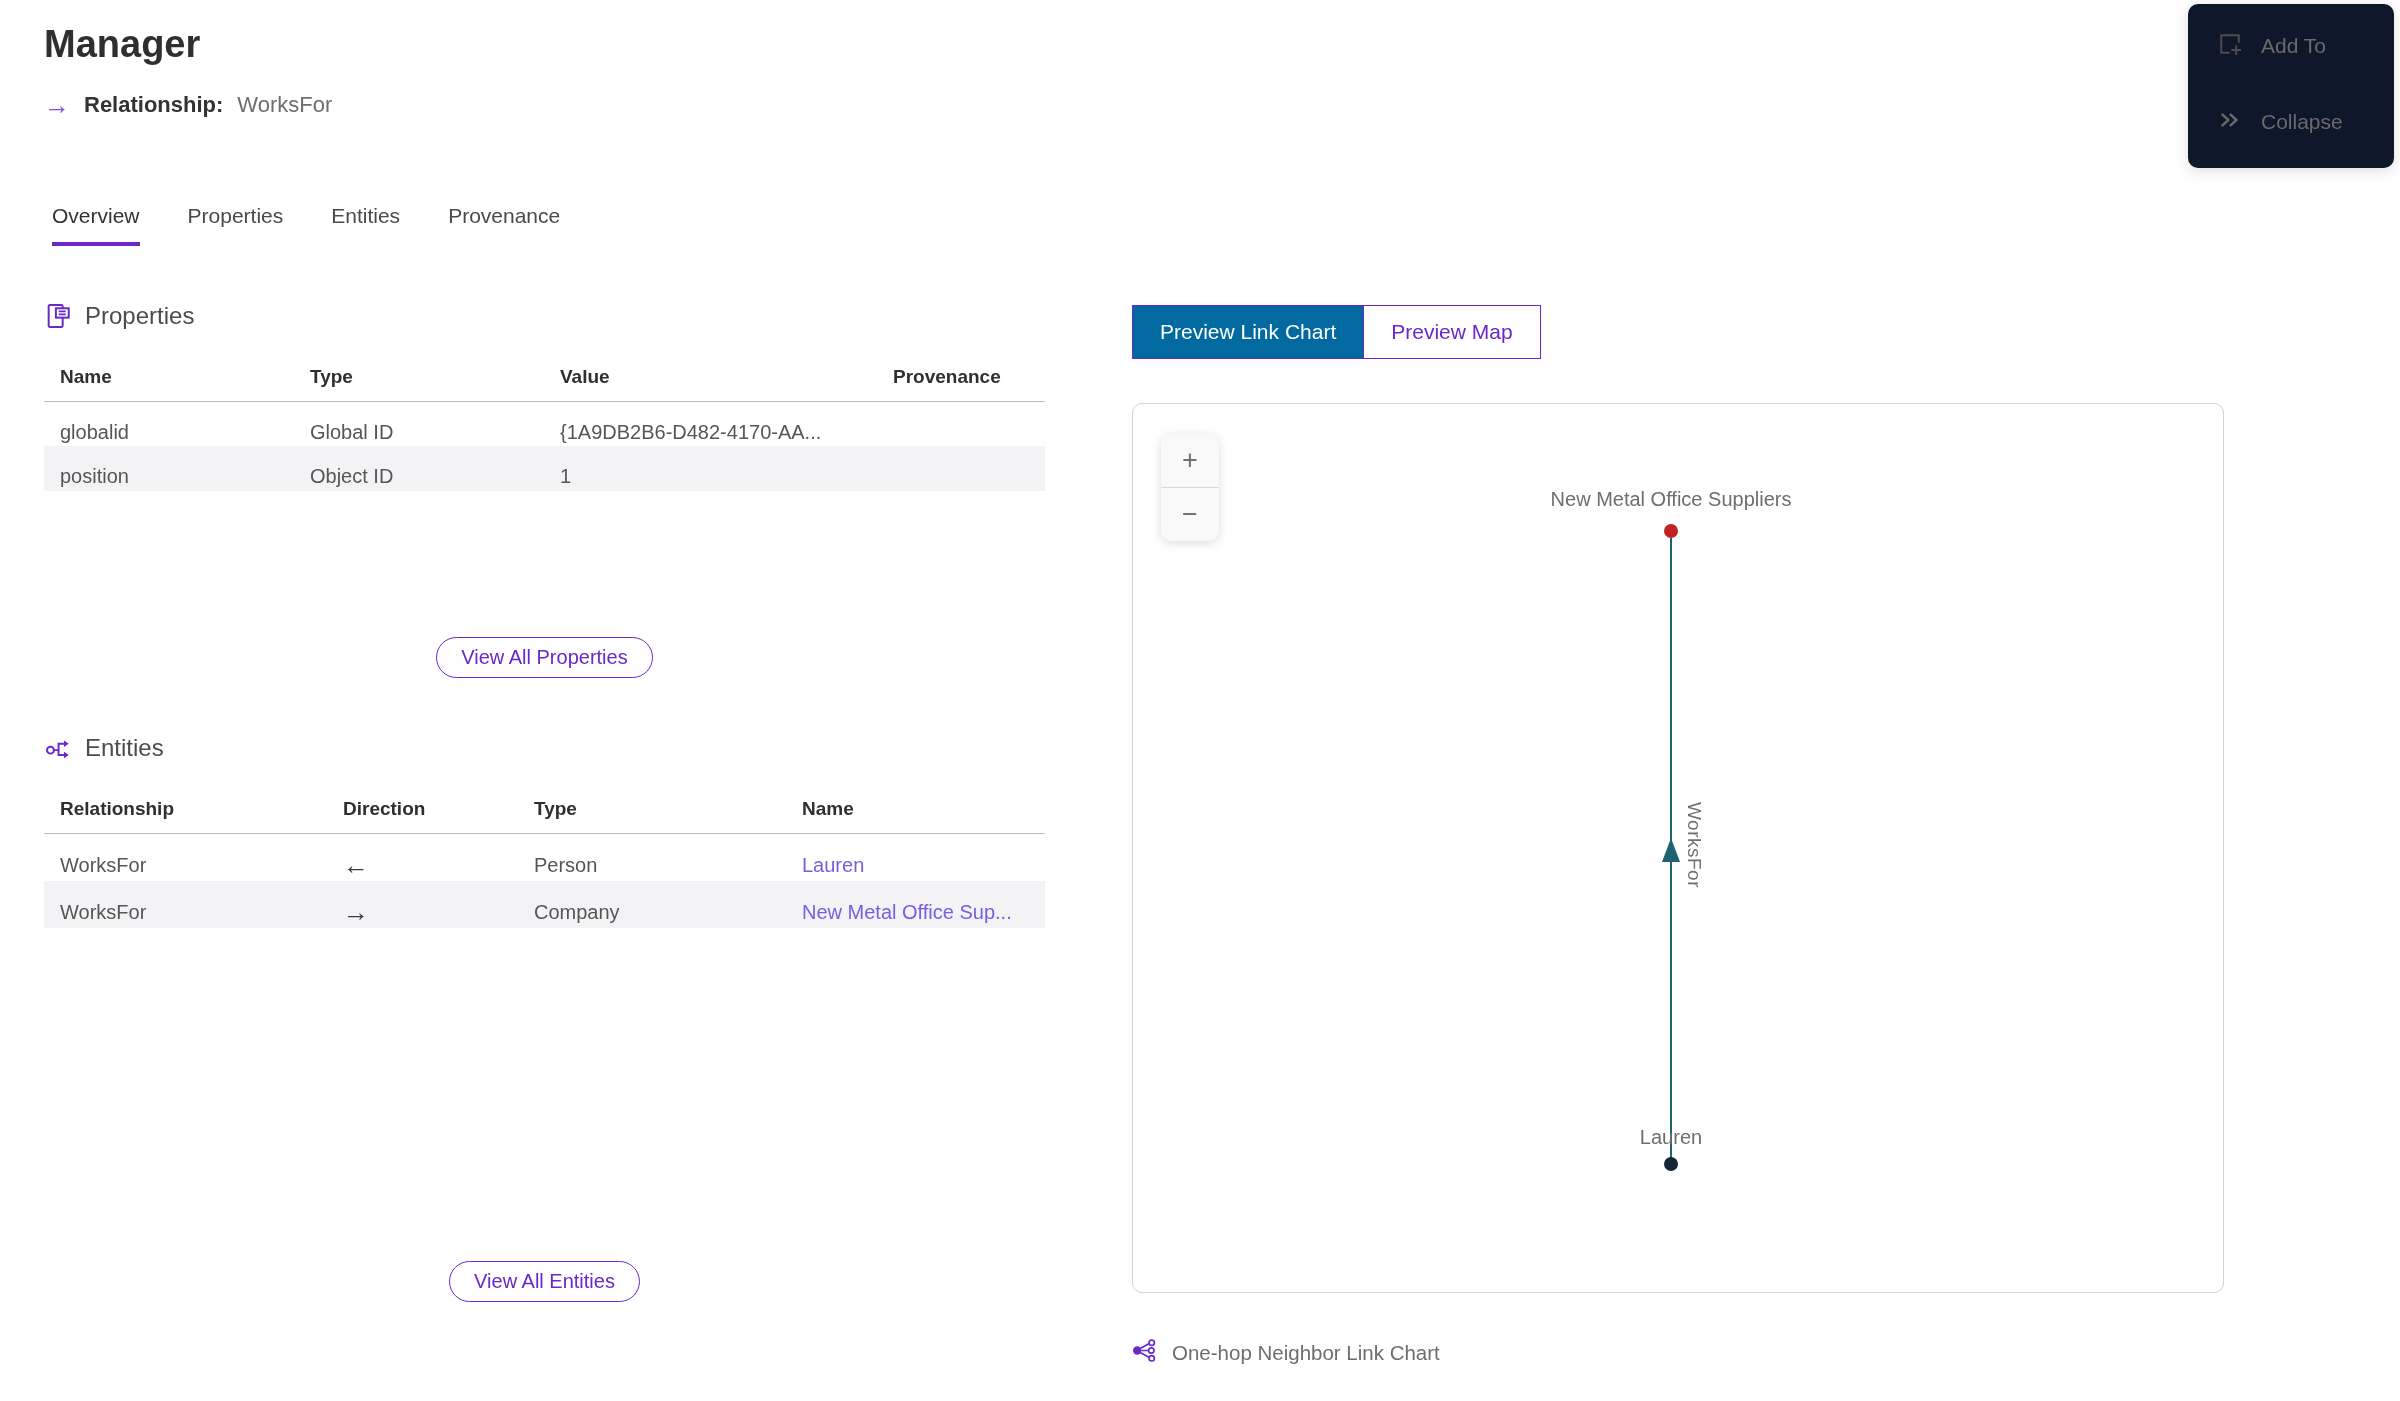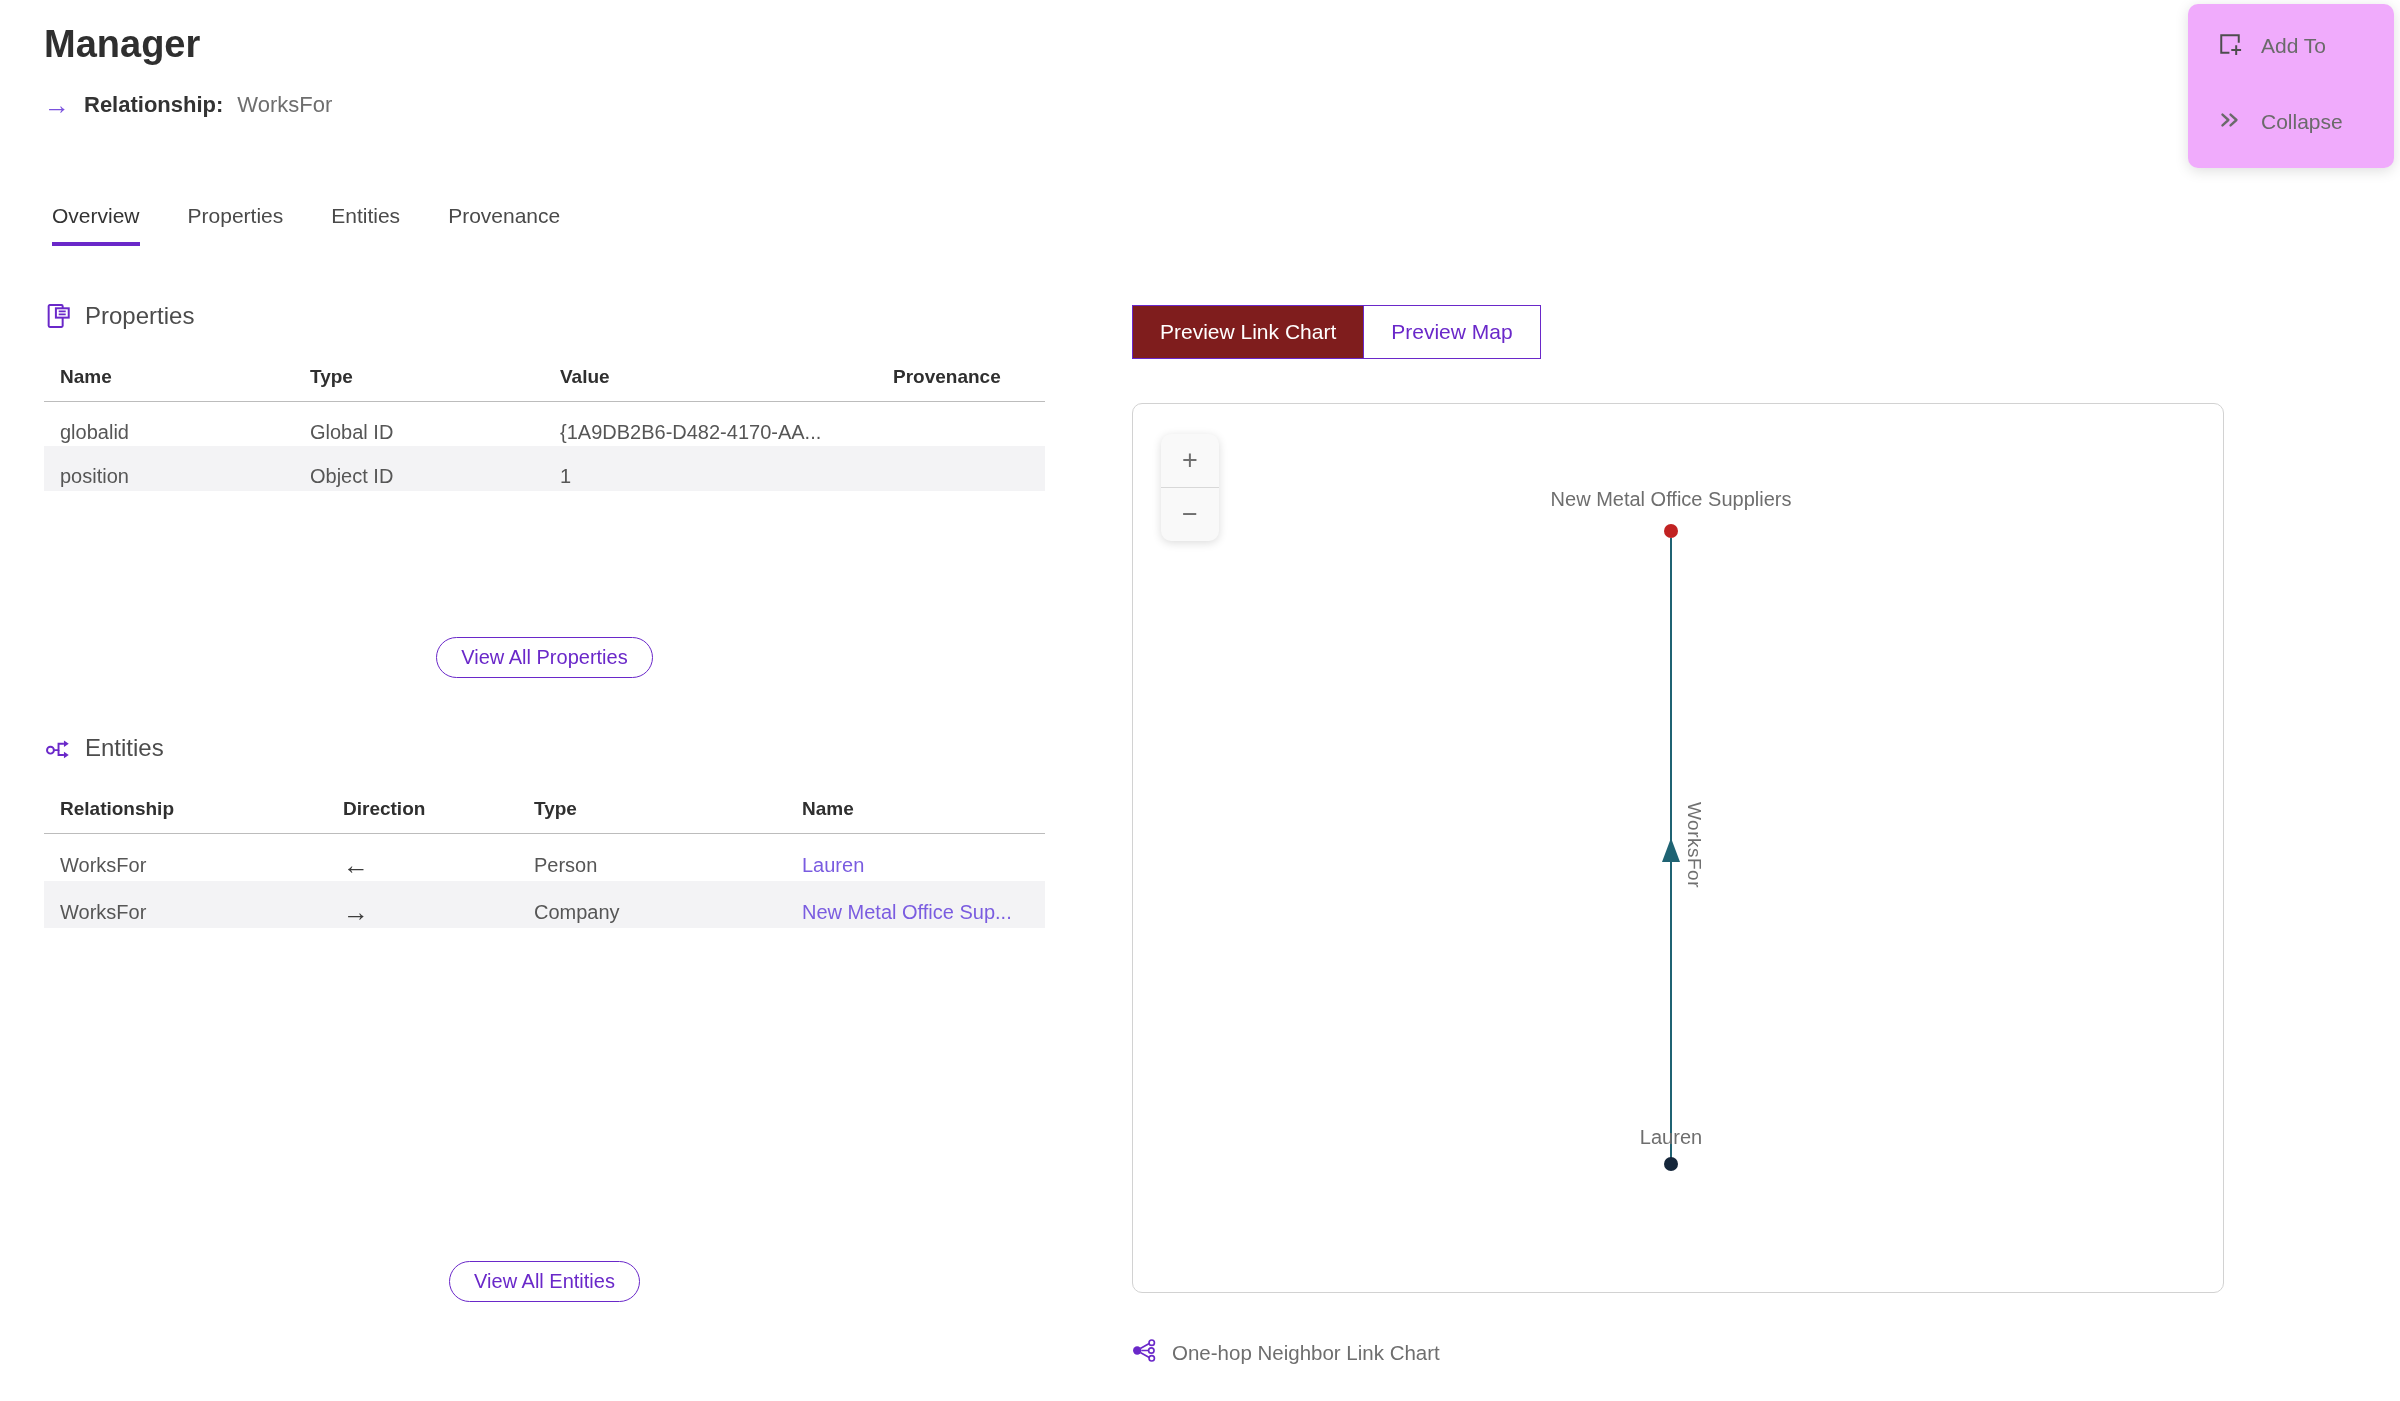--- a/index.html
+++ b/index.html
@@ -43,21 +43,21 @@
   .btn-props { margin-top:146px; }
   .btn-ents { margin-top:333px; }
 
   .right-col { position:absolute; left:1132px; top:305px; width:1094px; }
 
   .preview-toggle { display:inline-flex; border:1px solid #6a28c9; height:54px; }
   .preview-toggle button {
     font-family:"Liberation Sans", sans-serif; font-size:21px; border:none; padding:0 27px;
     cursor:pointer; height:100%;
   }
-  .preview-toggle .seg-active { background:#7f1d1d; color:#ffffff; }
+  .preview-toggle .seg-active { background:#0369a1; color:#ffffff; }
   .preview-toggle .seg-inactive { background:#ffffff; color:#6a28c9; border-left:1px solid #6a28c9; }
 
   .chart-panel {
     margin-top:44px; width:1092px; height:890px; background:#fff;
     border:1px solid #d2d2d2; border-radius:10px; position:relative;
   }
   .zoom-ctrl {
     position:absolute; left:28px; top:30px; width:58px; background:#f9f9f9;
     border-radius:10px; box-shadow:0 2px 10px rgba(0,0,0,0.14); overflow:hidden;
   }
@@ -74,21 +74,21 @@
     position:absolute; width:0; height:0;
     border-left:9px solid transparent; border-right:9px solid transparent; border-bottom:24px solid #1f6373;
   }
   .edge-label {
     position:absolute; writing-mode:vertical-rl; font-size:19px; color:#707070; letter-spacing:0.5px;
   }
 
   .chart-caption { margin-top:44px; display:flex; align-items:center; gap:13px; font-size:20.5px; color:#6e6e6e; }
 
   .float-panel {
-    position:absolute; top:4px; right:6px; width:206px; background:#f0abfc;
+    position:absolute; top:4px; right:6px; width:206px; background:#0f172a;
     border-radius:10px; box-shadow:0 3px 14px rgba(0,0,0,0.13); padding:26px 0 30px 28px;
   }
   .float-item { display:flex; align-items:center; gap:17px; cursor:pointer; }
   .float-item + .float-item { margin-top:44px; }
   .float-item .flabel { font-size:21px; color:#6a6a6a; }
 </style>
 </head>
 <body>
 
 <div class="page">

